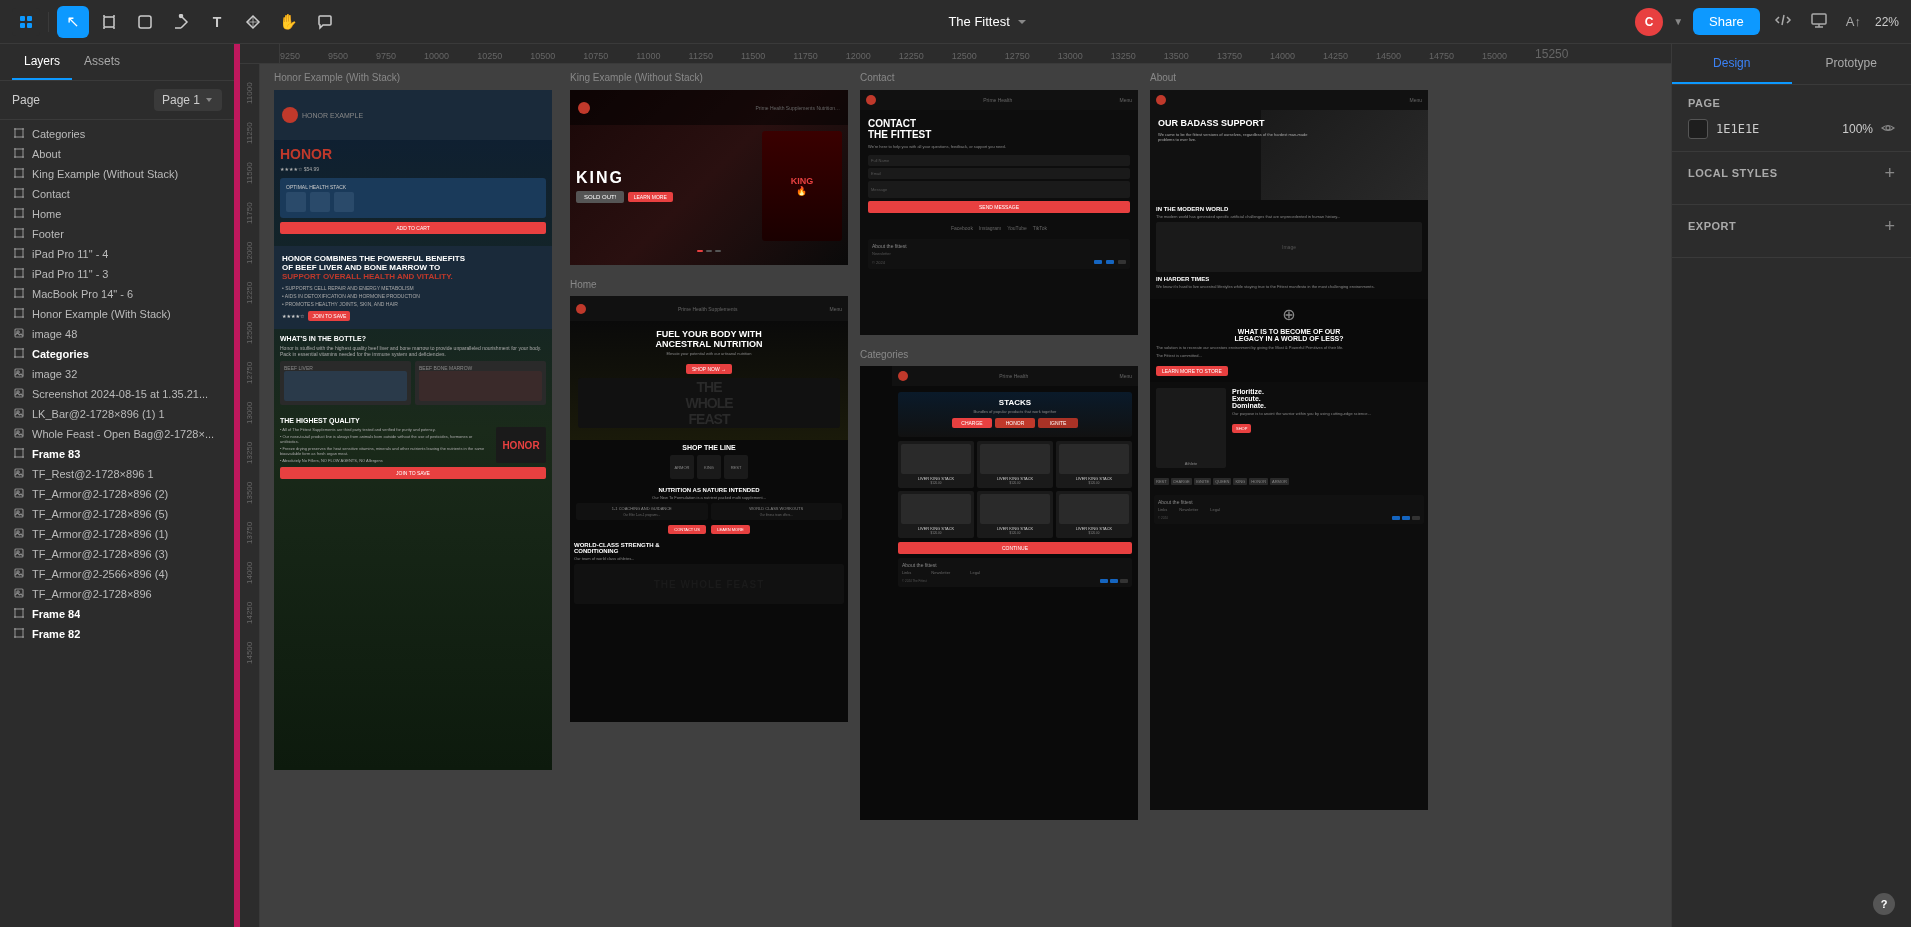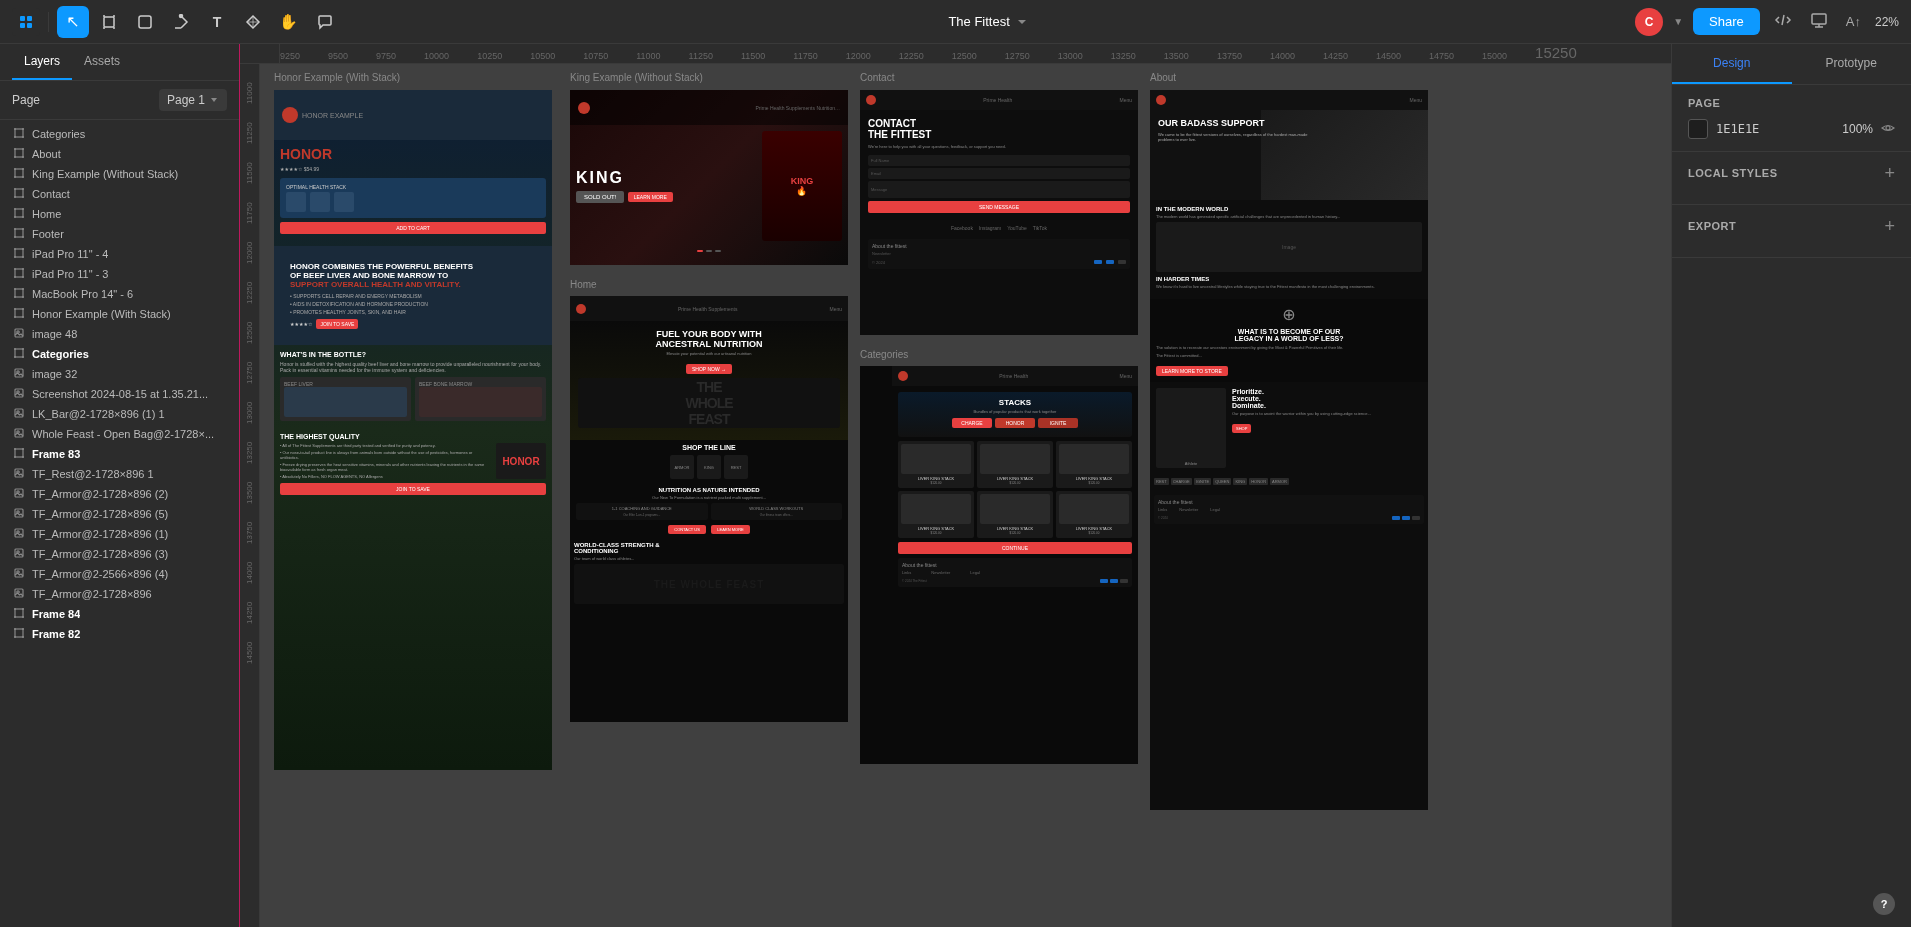--- a/index.html
+++ b/index.html
@@ -15,21 +15,21 @@
     .menu-btn { width: 28px; height: 28px; background: #2c2c2c; border: none; cursor: pointer; display: flex; align-items: center; justify-content: center; border-radius: 4px; color: #ccc; font-size: 14px; }
     .share-btn { background: #0d99ff; color: #fff; border: none; border-radius: 6px; padding: 6px 16px; font-size: 13px; font-weight: 500; cursor: pointer; }
     .avatar { width: 28px; height: 28px; background: #e84040; border-radius: 50%; display: flex; align-items: center; justify-content: center; color: #fff; font-size: 12px; font-weight: 600; }
     .dropdown-arrow { font-size: 10px; color: #888; }
     .icon-btn { background: transparent; border: none; cursor: pointer; color: #aaa; font-size: 16px; padding: 4px; }
 
     
     .main { display: flex; flex: 1; overflow: hidden; }
 
     
-    .sidebar { width: 240px; background: #2c2c2c; border-right: 1px solid #be185d; display: flex; flex-direction: column; flex-shrink: 0; }
+    .sidebar { width: 240px; background: #2c2c2c; border-right: 6px solid #be185d; display: flex; flex-direction: column; flex-shrink: 0; }
     .sidebar-tabs { display: flex; border-bottom: 1px solid #3a3a3a; padding: 0 12px; }
     .sidebar-tab { padding: 10px 12px; font-size: 12px; font-weight: 500; cursor: pointer; color: #aaa; border-bottom: 2px solid transparent; }
     .sidebar-tab.active { color: #fff; border-bottom: 2px solid #0d99ff; }
     .sidebar-page { display: flex; align-items: center; justify-content: space-between; padding: 8px 12px; border-bottom: 1px solid #3a3a3a; }
     .page-label { font-size: 12px; color: #ccc; }
     .page-selector { display: flex; align-items: center; gap: 4px; background: #3a3a3a; border-radius: 4px; padding: 4px 8px; cursor: pointer; }
     .sidebar-layers { flex: 1; overflow-y: auto; padding: 4px 0; }
     .layer-item { display: flex; align-items: center; gap: 6px; padding: 4px 12px; cursor: pointer; color: #bbb; font-size: 11px; white-space: nowrap; overflow: hidden; }
     .layer-item.bold { font-weight: 600; color: #fff; }
     .layer-icon { font-size: 11px; color: #888; flex-shrink: 0; width: 14px; text-align: center; }
@@ -479,21 +479,21 @@
           <span style="font-size: 9px; color: rgb(102, 102, 102); margin-right: 28px; white-space: nowrap;">12750</span>
           <span style="font-size: 9px; color: rgb(102, 102, 102); margin-right: 28px; white-space: nowrap;">13000</span>
           <span style="font-size: 9px; color: rgb(102, 102, 102); margin-right: 28px; white-space: nowrap;">13250</span>
           <span style="font-size: 9px; color: rgb(102, 102, 102); margin-right: 28px; white-space: nowrap;">13500</span>
           <span style="font-size: 9px; color: rgb(102, 102, 102); margin-right: 28px; white-space: nowrap;">13750</span>
           <span style="font-size: 9px; color: rgb(102, 102, 102); margin-right: 28px; white-space: nowrap;">14000</span>
           <span style="font-size: 9px; color: rgb(102, 102, 102); margin-right: 28px; white-space: nowrap;">14250</span>
           <span style="font-size: 9px; color: rgb(102, 102, 102); margin-right: 28px; white-space: nowrap;">14500</span>
           <span style="font-size: 9px; color: rgb(102, 102, 102); margin-right: 28px; white-space: nowrap;">14750</span>
           <span style="font-size: 9px; color: rgb(102, 102, 102); margin-right: 28px; white-space: nowrap;">15000</span>
-          <span style="font-size: 15px; color: rgb(102, 102, 102); margin-right: 28px; white-space: nowrap;">15250</span>
+          <span style="font-size: 12px; color: rgb(102, 102, 102); margin-right: 28px; white-space: nowrap;">15250</span>
         </div>
     </div>
 
     <div style="display:flex;flex:1;height:calc(100% - 20px);overflow:hidden;">
       <div style="width:20px;background:#2c2c2c;border-right:1px solid #3a3a3a;flex-shrink:0;display:flex;flex-direction:column;overflow:hidden;" id="ruler-v-container">
       <div style="font-size: 8px; color: rgb(102, 102, 102); writing-mode: vertical-rl; transform: rotate(180deg); flex-shrink: 0; height: 40px; display: flex; align-items: center; overflow: hidden;">11000</div>
           <div style="font-size: 8px; color: rgb(102, 102, 102); writing-mode: vertical-rl; transform: rotate(180deg); flex-shrink: 0; height: 40px; display: flex; align-items: center; overflow: hidden;">11250</div>
           <div style="font-size: 8px; color: rgb(102, 102, 102); writing-mode: vertical-rl; transform: rotate(180deg); flex-shrink: 0; height: 40px; display: flex; align-items: center; overflow: hidden;">11500</div>
           <div style="font-size: 8px; color: rgb(102, 102, 102); writing-mode: vertical-rl; transform: rotate(180deg); flex-shrink: 0; height: 40px; display: flex; align-items: center; overflow: hidden;">11750</div>
           <div style="font-size: 8px; color: rgb(102, 102, 102); writing-mode: vertical-rl; transform: rotate(180deg); flex-shrink: 0; height: 40px; display: flex; align-items: center; overflow: hidden;">12000</div>
@@ -526,21 +526,21 @@
               <div style="background:#1a3a5a;padding:6px;border-radius:3px;margin-bottom:4px;">
                 <div style="font-size:5px;color:#ccc;margin-bottom:2px;">OPTIMAL HEALTH STACK</div>
                 <div style="display:flex;gap:4px;">
                   <div style="width:20px;height:20px;background:#2a4a6a;border-radius:2px;"></div>
                   <div style="width:20px;height:20px;background:#2a4a6a;border-radius:2px;"></div>
                   <div style="width:20px;height:20px;background:#2a4a6a;border-radius:2px;"></div>
                 </div>
               </div>
               <div style="background:#e84040;border-radius:2px;padding:3px;font-size:5px;color:#fff;text-align:center;margin-bottom:6px;">ADD TO CART</div>
             </div>
-            <div style="background:#1a2a3a;padding:16px;">
+            <div style="background:#1a2a3a;padding:8px;">
               <div style="font-size:8px;font-weight:bold;color:#fff;margin-bottom:4px;">HONOR COMBINES THE POWERFUL BENEFITS<br>OF BEEF LIVER AND BONE MARROW TO<br><span style="color:#c0392b;">SUPPORT OVERALL HEALTH AND VITALITY.</span></div>
               <div style="font-size:5px;color:#aaa;margin-bottom:2px;">• SUPPORTS CELL REPAIR AND ENERGY METABOLISM</div>
               <div style="font-size:5px;color:#aaa;margin-bottom:2px;">• AIDS IN DETOXIFICATION AND HORMONE PRODUCTION</div>
               <div style="font-size:5px;color:#aaa;margin-bottom:4px;">• PROMOTES HEALTHY JOINTS, SKIN, AND HAIR</div>
               <div style="display:flex;gap:4px;align-items:center;">
                 <div style="font-size:5px;color:#ccc;">★★★★☆</div>
                 <div style="background:#e84040;border-radius:2px;padding:2px 4px;font-size:5px;color:#fff;">JOIN TO SAVE</div>
               </div>
             </div>
             <div style="padding:6px;">
@@ -689,21 +689,21 @@
                   <div style="width:8px;height:4px;background:#1565c0;border-radius:1px;"></div>
                   <div style="width:8px;height:4px;background:#333;border-radius:1px;"></div>
                 </div>
               </div>
             </div>
           </div>
         </div>
 
         <div style="position:absolute;top:285px;left:600px;font-size:10px;color:#888;">Categories</div>
 
-        <div style="position:absolute;top:302px;left:600px;width:278px;height:398px;background:#0a0a0a;overflow:hidden;padding-left:32px;">
+        <div style="position:absolute;top:302px;left:600px;width:278px;height:454px;background:#0a0a0a;overflow:hidden;padding-left:32px;">
           <div style="width:100%;height:100%;background:#0a0a0a;">
             <div style="height:20px;background:#111;display:flex;align-items:center;padding:0 6px;font-size:5px;color:#666;justify-content:space-between;">
               <div style="width:10px;height:10px;background:#c0392b;border-radius:50%;"></div>
               <span>Prime Health</span>
                 <span>Menu</span>
             </div>
             <div style="padding:6px;">
 
               <div style="background:linear-gradient(180deg,#0a1a2a 0%,#111 100%);border-radius:3px;padding:6px;margin-bottom:4px;text-align:center;">
                 <div style="font-size:8px;font-weight:bold;color:#fff;margin-bottom:2px;">STACKS</div>

